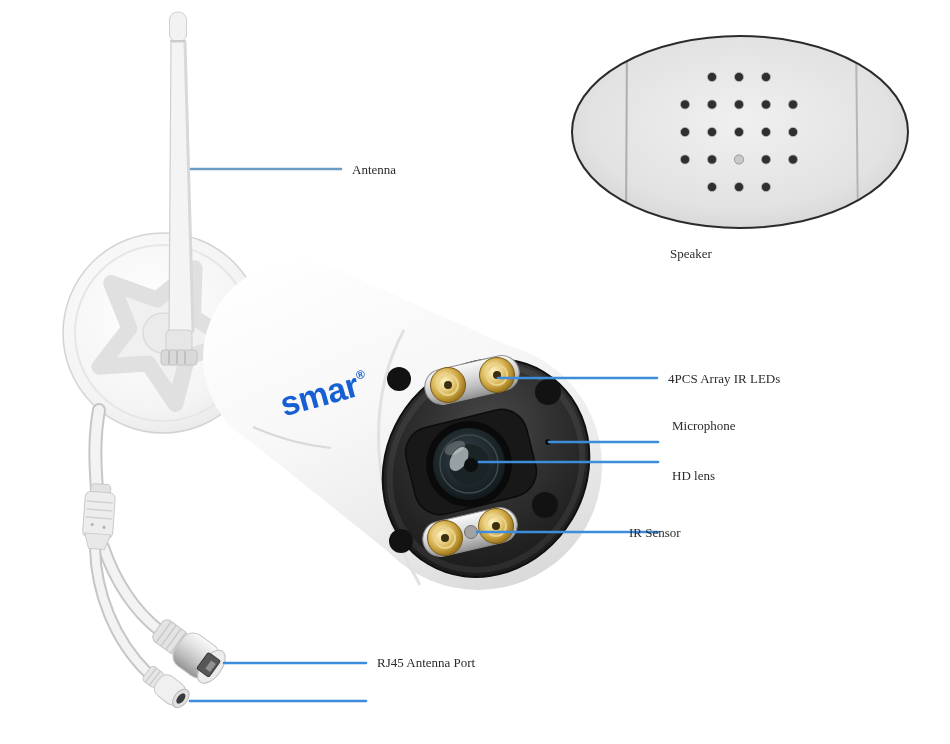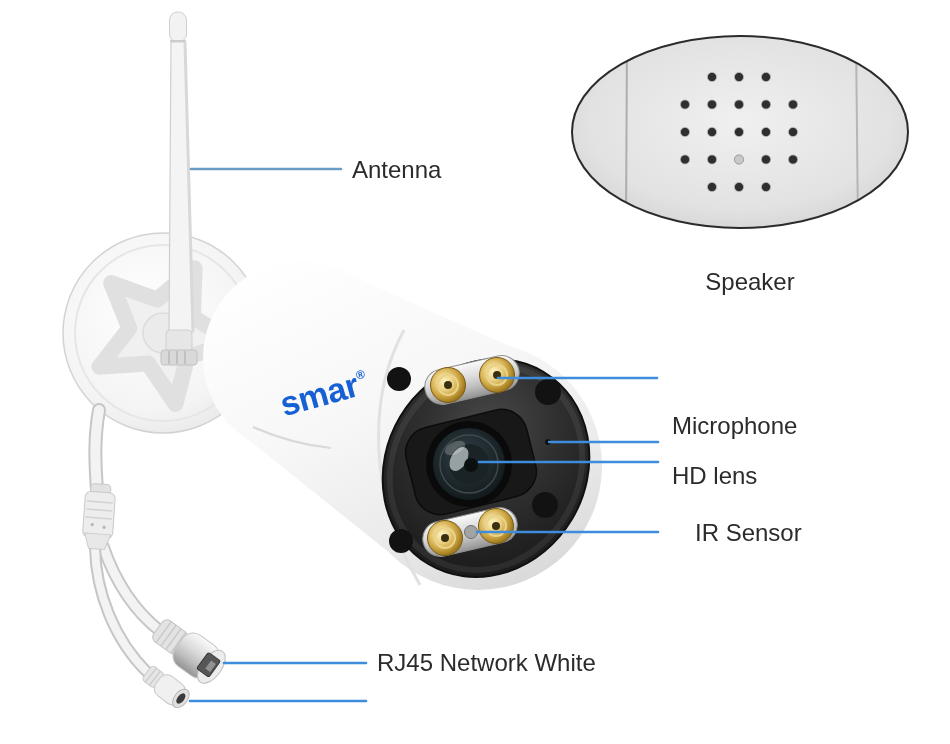--- a/index.html
+++ b/index.html
@@ -9,25 +9,26 @@
     --logo-color:#1660d4;
     --bg:#ffffff;
   }
   html,body{margin:0;padding:0;background:var(--bg);}
   .canvas{
     position:relative;width:950px;height:744px;background:var(--bg);
     overflow:hidden;font-family:"Liberation Sans",sans-serif;
   }
   .canvas svg{position:absolute;left:0;top:0;}
   .lbl{
-    position:absolute;font-size:24px;line-height:24px;color:var(--label-color);
+    position:absolute;font-size:13px;line-height:24px;color:var(--label-color);
     white-space:nowrap;
+    font-family:Liberation Serif, serif;
   }
   .lbl-2line span{display:block;line-height:28px;}
-  .speaker-lbl{width:160px;text-align:center;margin-top:28px;}
+  .speaker-lbl{width:160px;}
   .logo{
     position:absolute;left:281px;top:386px;
     transform:rotate(-15.5deg);transform-origin:left center;
     font-size:34px;font-weight:bold;letter-spacing:-0.5px;color:var(--logo-color);
   }
   .logo .reg{font-size:12px;font-weight:bold;position:relative;top:-16px;left:1px;}
 </style>
 </head>
 <body>
 
@@ -225,19 +226,20 @@
     <line x1="224" y1="663" x2="366" y2="663" style="stroke:var(--callout-primary)"></line>
     <line x1="190" y1="701" x2="366" y2="701" style="stroke:var(--callout-primary)"></line>
   </g>
 </svg>
 
 <div class="logo"><span>smar</span><span class="reg">®</span></div>
 
 <div class="lbl" style="left:352px;top:158px">Antenna</div>
 <div class="lbl speaker-lbl" style="left:670px;top:242px">Speaker</div>
 <div class="lbl lbl-2line" style="left:668px;top:365px">
+  <span>4PCS Array IR LEDs</span>
 </div>
 <div class="lbl" style="left:672px;top:414px">Microphone</div>
 <div class="lbl" style="left:672px;top:464px">HD lens</div>
-<div class="lbl" style="left:695px;top:521px">IR Sensor</div>
-<div class="lbl" style="left:377px;top:651px">RJ45 Network White</div>
+<div class="lbl" style="left:629px;top:521px">IR Sensor</div>
+<div class="lbl" style="left:377px;top:651px">RJ45 Antenna Port</div>
 
 </div>
 
 </body></html>

